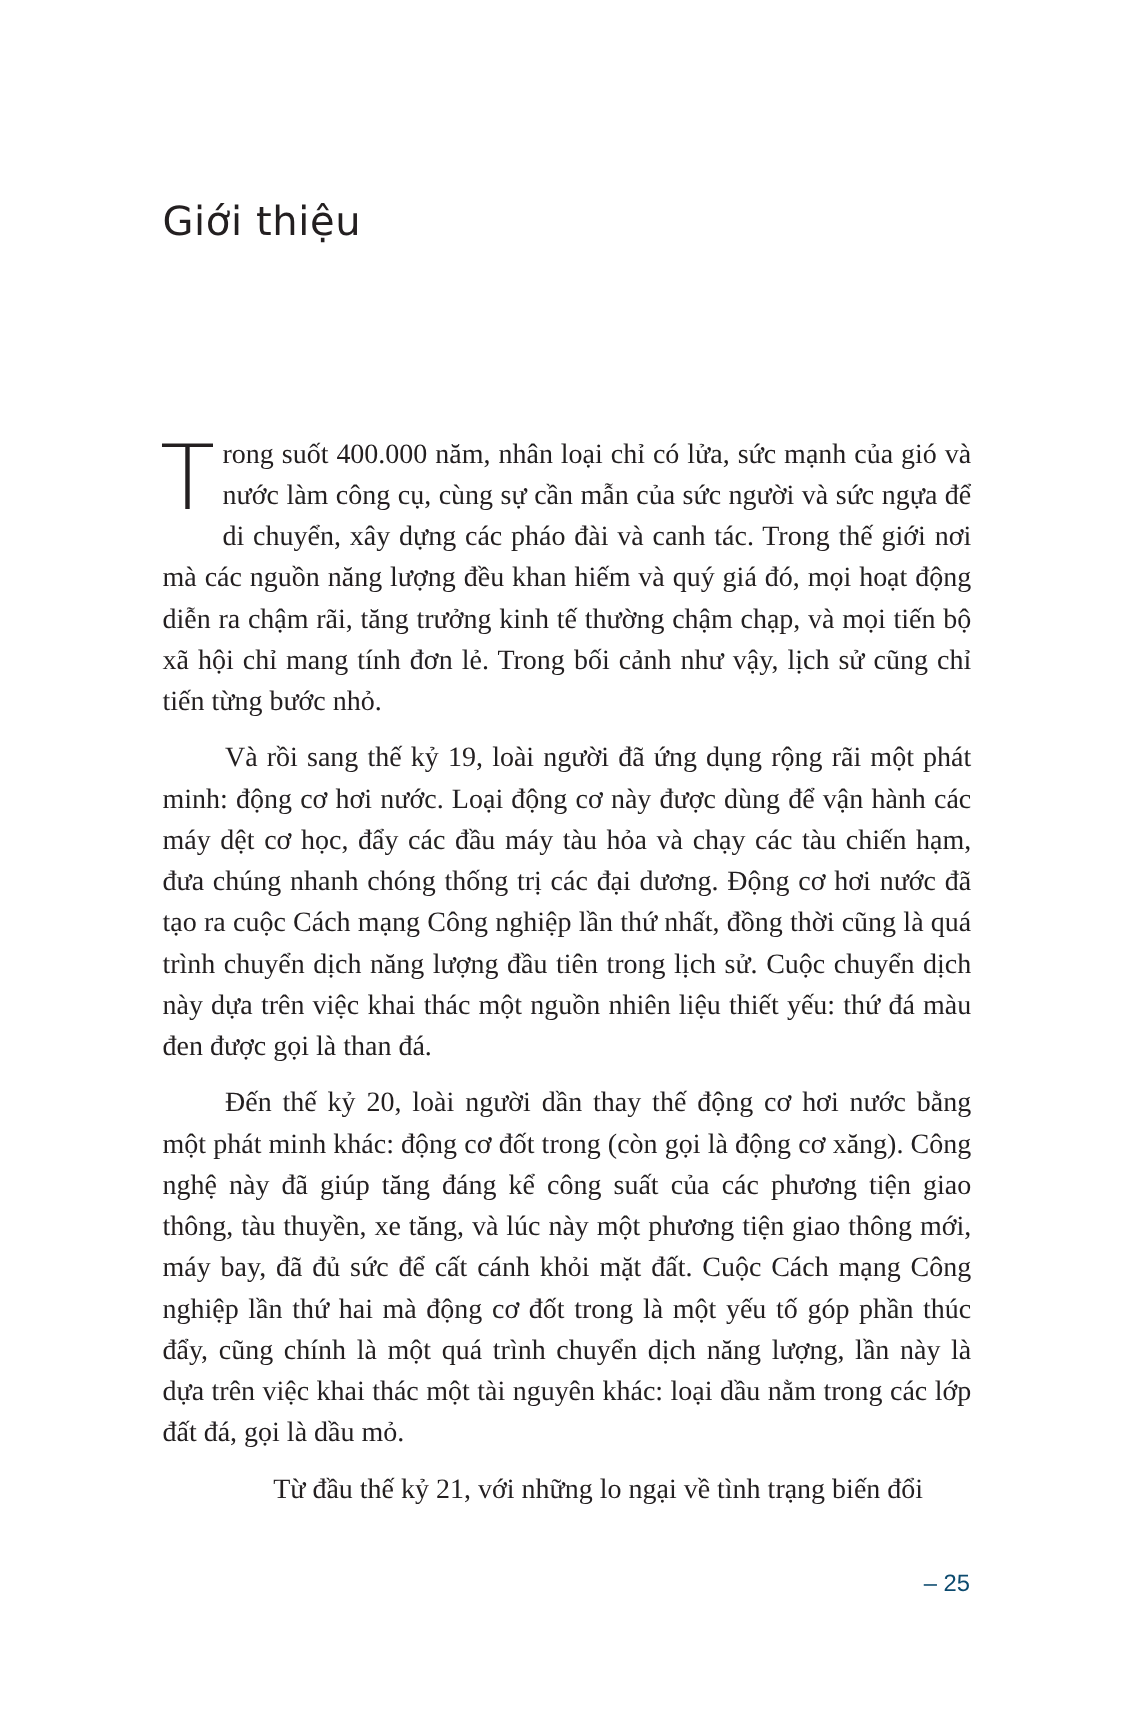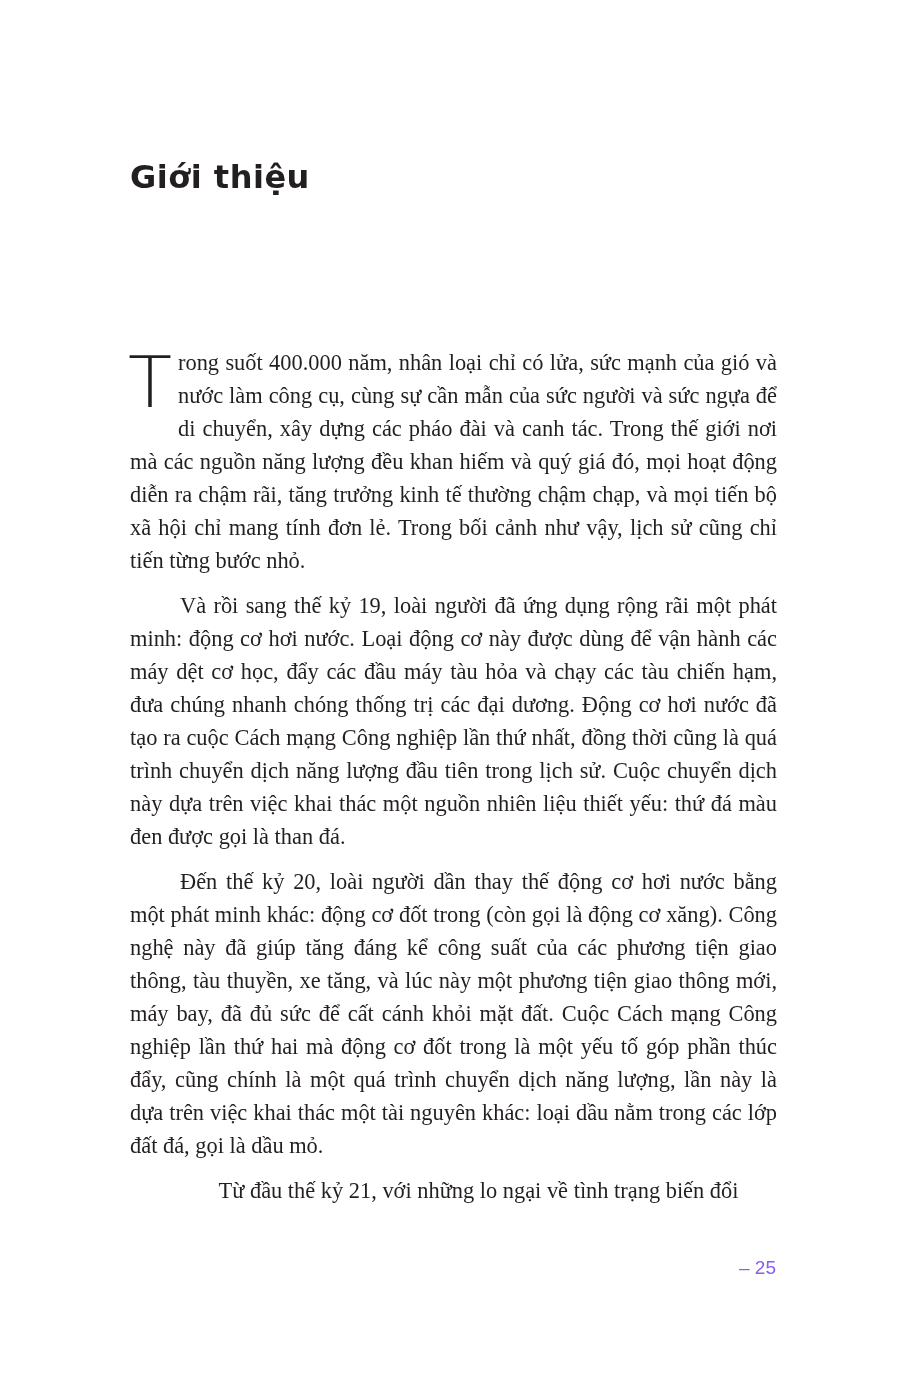--- a/index.html
+++ b/index.html
@@ -13,21 +13,21 @@
       position: relative;
       overflow: hidden;
       color: #231f20;
     }
     .page-title {
       position: absolute;
       left: 130px;
       top: 158px;
       margin: 0;
       font-family: "DejaVu Sans", sans-serif;
-      font-weight: 700;
+      font-weight: 400;
       font-size: 32px;
       letter-spacing: 0.5px;
       color: #231f20;
       -webkit-text-stroke: 0px;
     }
     .body-text {
       position: absolute;
       left: 130px;
       top: 346px;
       width: 647px;
@@ -53,21 +53,21 @@
       height: 62px;
       margin: 6px 6px 0 -2px;
       color: #231f20;
     }
     .page-number {
       position: absolute;
       right: 142px;
       top: 1257px;
       font-family: "Liberation Sans", sans-serif;
       font-size: 19px;
-      color: #8b5cf6;
+      color: #0c4a6e;
     }
   </style>
 </head>
 <body>
 
 <h1 class="page-title">Giới thiệu</h1>
 
 <div class="body-text">
   <p class="first"><span class="dropcap">T</span><span>rong suốt 400.000 năm, nhân loại chỉ có lửa, sức mạnh của gió và nước làm công cụ, cùng sự cần mẫn của sức người và sức ngựa để di chuyển, xây dựng các pháo đài và canh tác. Trong thế giới nơi mà các nguồn năng lượng đều khan hiếm và quý giá đó, mọi hoạt động diễn ra chậm rãi, tăng trưởng kinh tế thường chậm chạp, và mọi tiến bộ xã hội chỉ mang tính đơn lẻ. Trong bối cảnh như vậy, lịch sử cũng chỉ tiến từng bước nhỏ.</span></p>
   <p>Và rồi sang thế kỷ 19, loài người đã ứng dụng rộng rãi một phát minh: động cơ hơi nước. Loại động cơ này được dùng để vận hành các máy dệt cơ học, đẩy các đầu máy tàu hỏa và chạy các tàu chiến hạm, đưa chúng nhanh chóng thống trị các đại dương. Động cơ hơi nước đã tạo ra cuộc Cách mạng Công nghiệp lần thứ nhất, đồng thời cũng là quá trình chuyển dịch năng lượng đầu tiên trong lịch sử. Cuộc chuyển dịch này dựa trên việc khai thác một nguồn nhiên liệu thiết yếu: thứ đá màu đen được gọi là than đá.</p>

